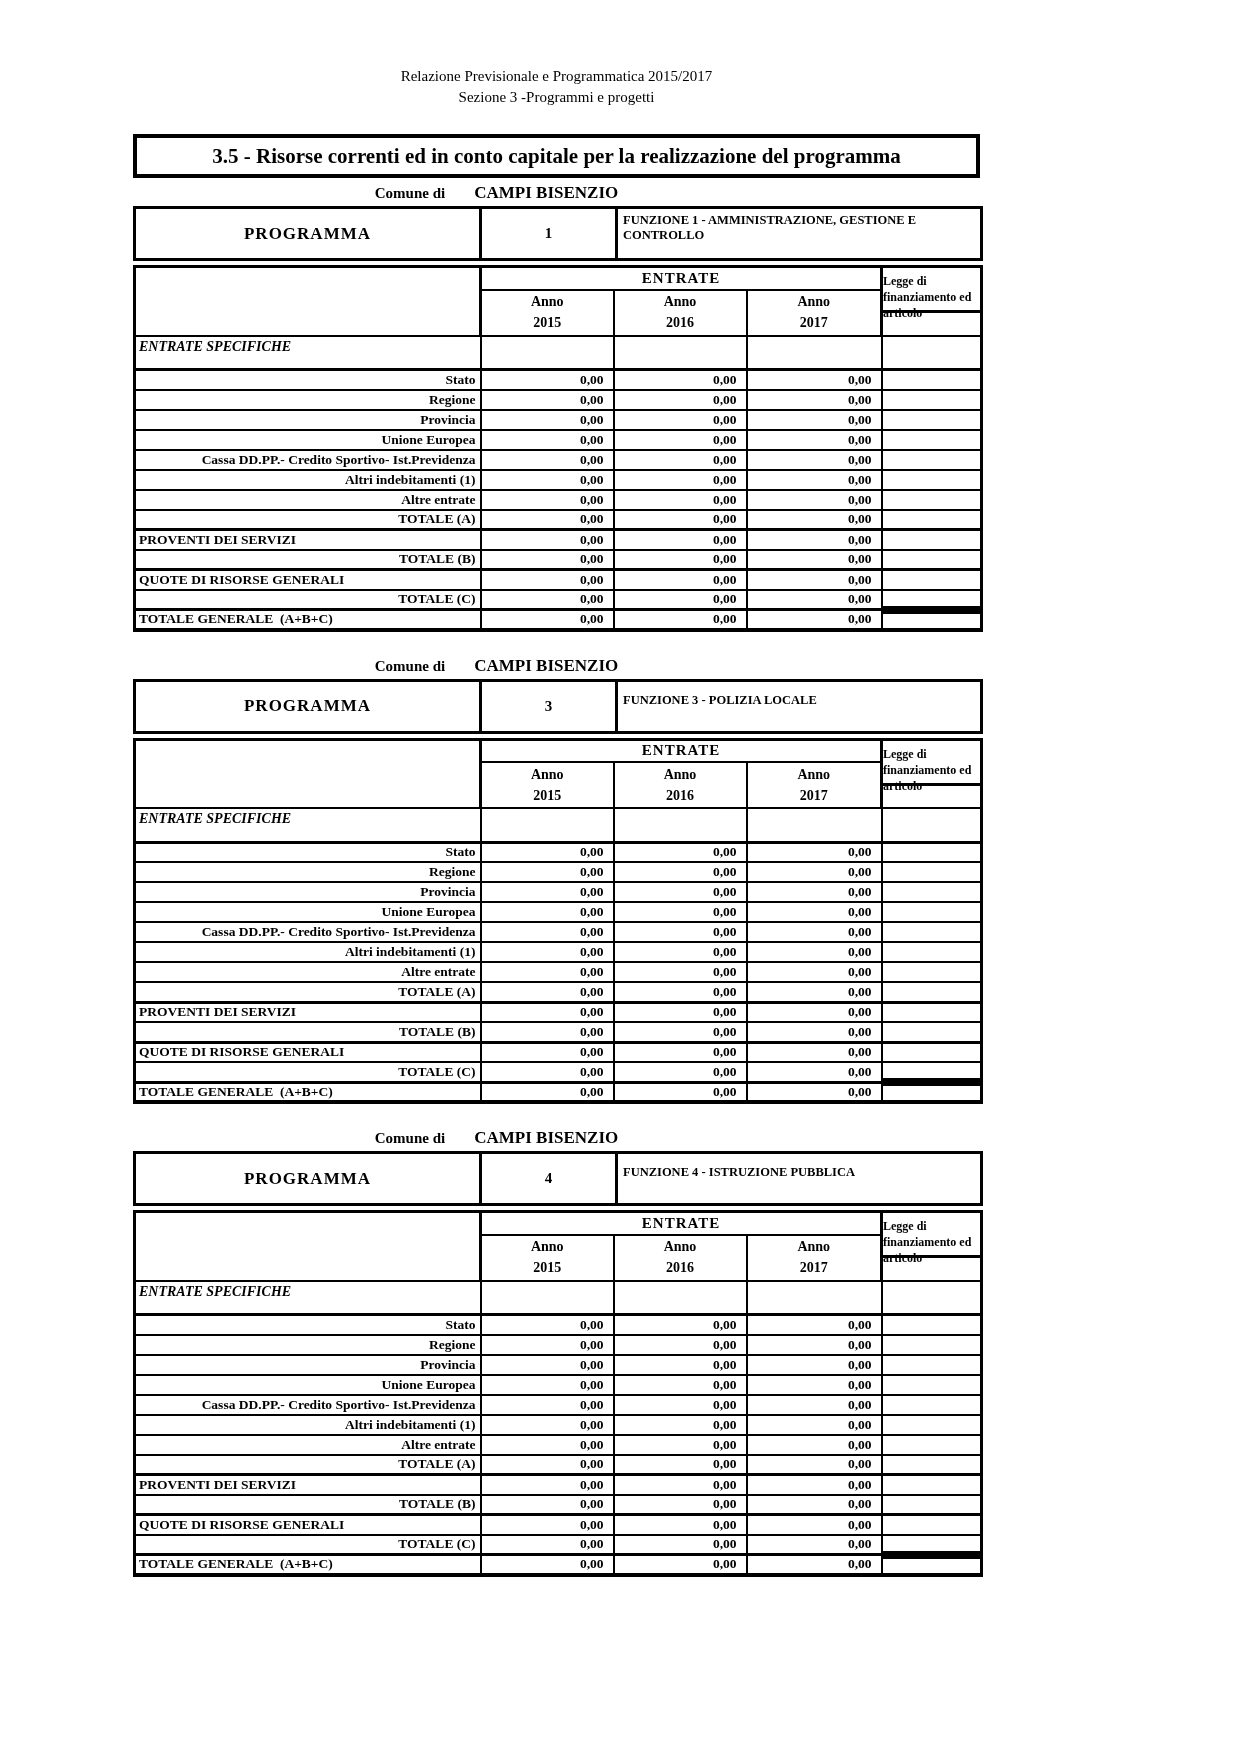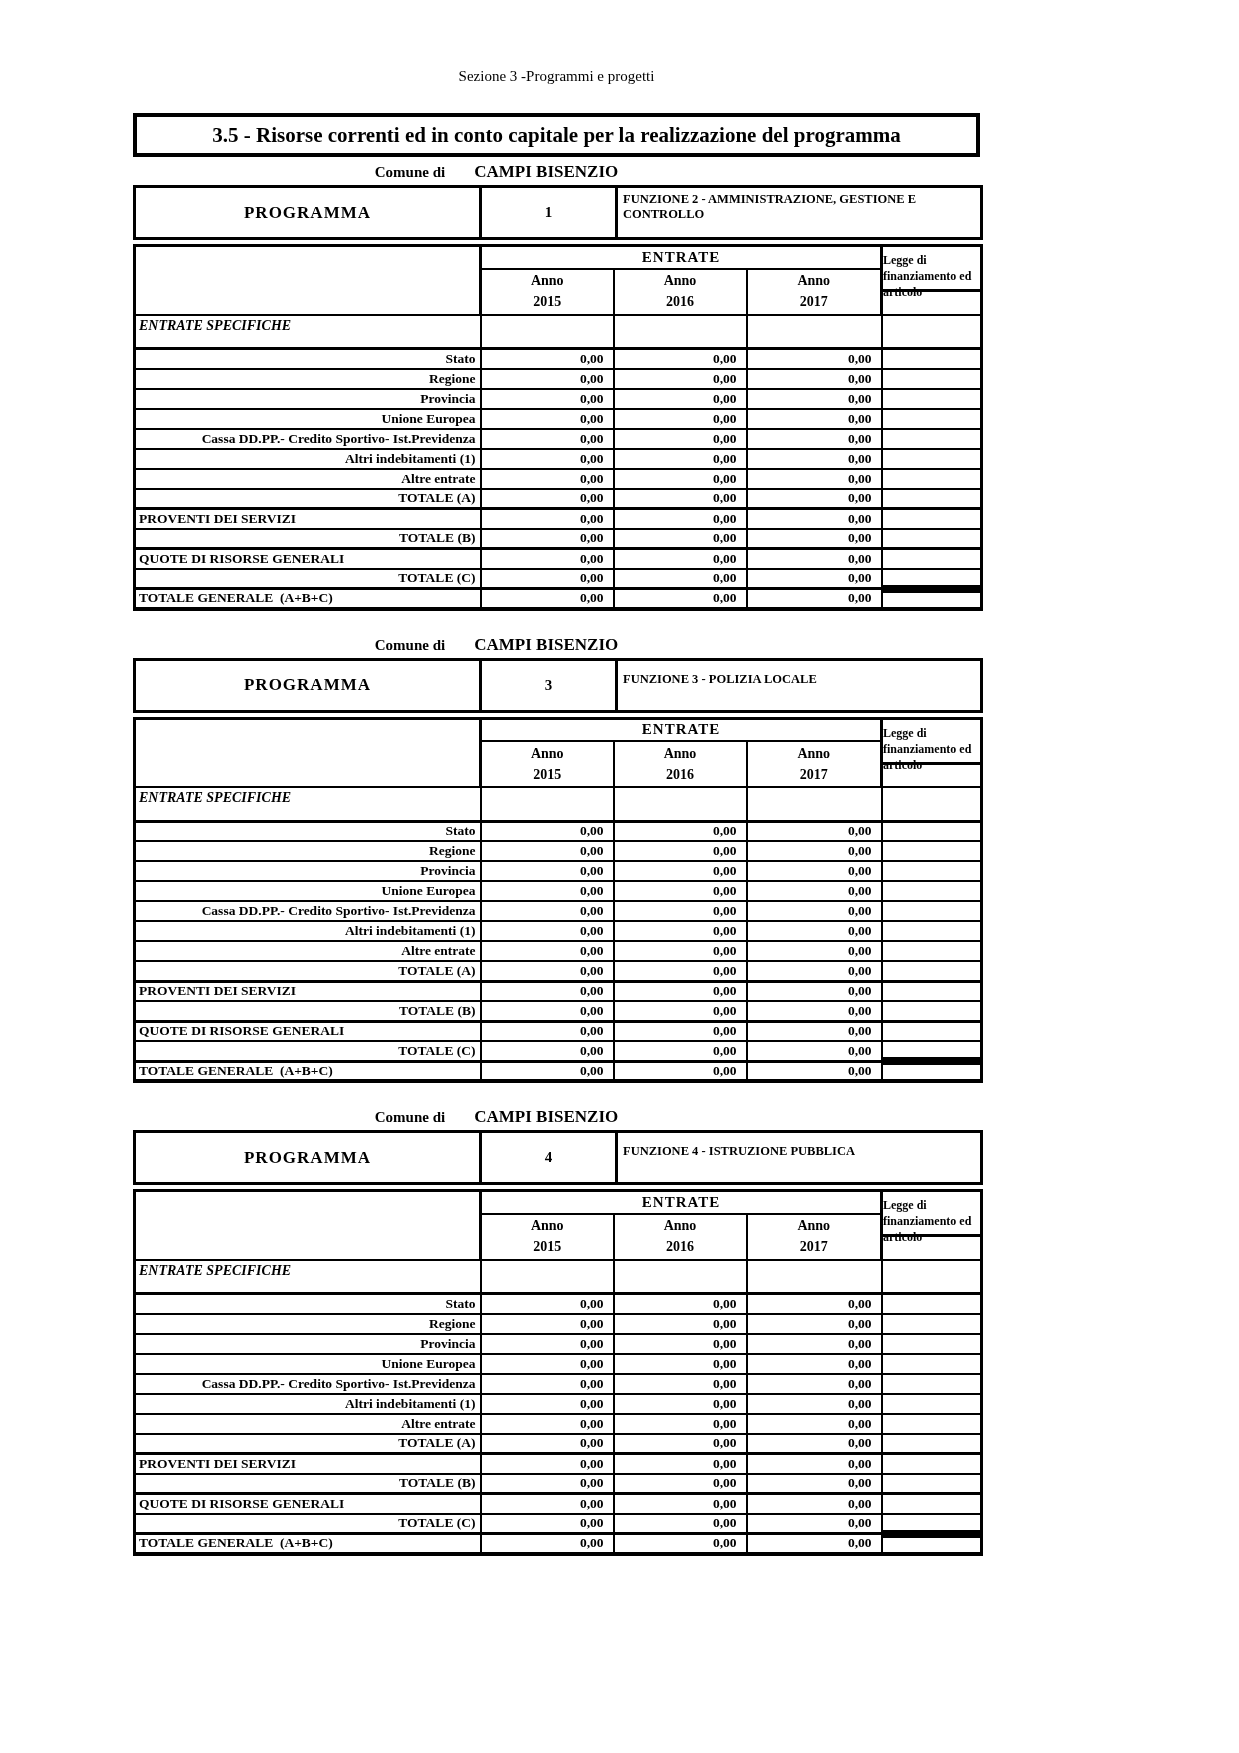--- a/index.html
+++ b/index.html
@@ -65,20 +65,21 @@
   }
   tbody tr:nth-child(13) td { border-bottom:4px solid #000; }
   tbody tr:nth-child(13) td.legge-empty { border-top:8px solid #000; }
 </style>
 </head>
 <body>
 
 <div class="content">
 
   <div class="doc-header">
+    <div>Relazione Previsionale e Programmatica 2015/2017</div>
     <div>Sezione 3 -Programmi e progetti</div>
   </div>
 
   <div class="title-box">
     <span>3.5 - Risorse correnti ed in conto capitale per la realizzazione del programma</span>
   </div>
 
   <div id="programs-host">
   <div class="program-block first">
     <div class="comune-line">
@@ -89,21 +90,21 @@
     <table class="programma-table">
       <colgroup>
             <col style="width:346px">
             <col style="width:136px">
             <col style="width:365px">
           </colgroup>
       <tbody>
             <tr>
         <td class="pb-label">PROGRAMMA</td>
         <td class="pb-num">1</td>
-        <td class="pb-funz">FUNZIONE 2 - AMMINISTRAZIONE, GESTIONE E CONTROLLO</td>
+        <td class="pb-funz">FUNZIONE 1 - AMMINISTRAZIONE, GESTIONE E CONTROLLO</td>
       </tr>
     </tbody>
         </table>
 
     <table class="main-table">
       <colgroup>
             <col style="width:346px">
             <col style="width:133px">
             <col style="width:133px">
             <col style="width:135px">

